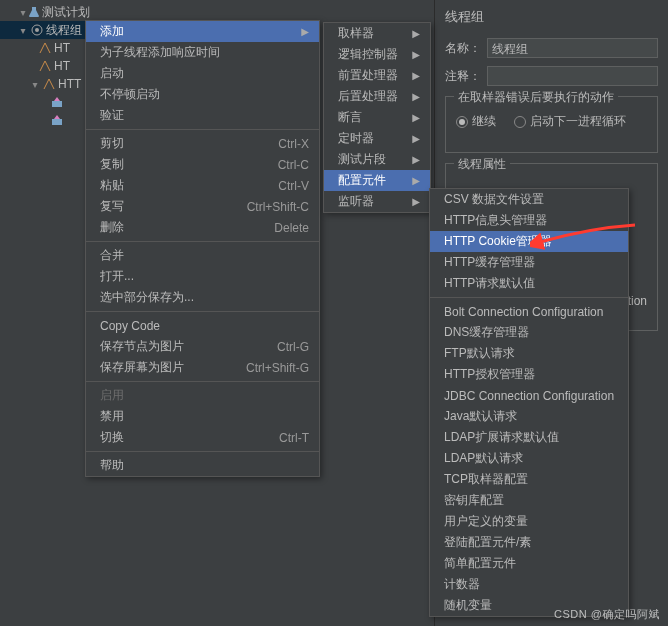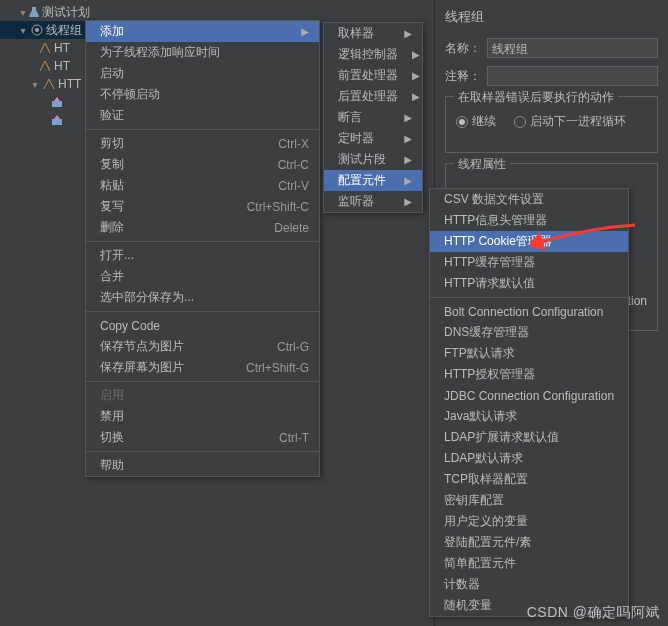--- a/index.html
+++ b/index.html
@@ -26,26 +26,26 @@
 
   .menu { position: absolute; background: #3c3f41; border: 1px solid #555; box-shadow: 2px 2px 6px rgba(0,0,0,0.4); }
   .menu .mi { display: flex; align-items: center; justify-content: space-between; padding: 3px 10px 3px 14px; height: 21px; color: #bbb; white-space: nowrap; }
   .menu .mi.highlight { background: #4b6eaf; color: #fff; }
   .menu .mi.disabled { color: #6e6e6e; }
   .menu .sep { height: 1px; background: #555; margin: 3px 0; }
   .mi .arrow { color: #aaa; font-size: 10px; margin-left: 14px; }
   .mi .sc { color: #999; margin-left: 30px; }
 
   .m1 { left: 85px;  top: 20px;  width: 235px; }
-  .m2 { left: 323px; top: 22px;  width: 100px; }
+  .m2 { left: 323px; top: 22px;  width: 108px; }
   .m3 { left: 429px; top: 188px; width: 200px; }
 
   .redarrow { position: absolute; left: 530px; top: 220px; pointer-events: none; }
 
-  .watermark { position: absolute; bottom: 4px; right: 8px; color: #dddddd; opacity: 0.8; font-size: 14px; letter-spacing: 0.5px; }
+  .watermark { position: absolute; bottom: 4px; right: 8px; color: #dddddd; opacity: 0.8; font-size: 11px; letter-spacing: 0.5px; }
 </style>
 </head>
 <body>
 
 <div class="tree">
   <div class="tree-row">
     <span class="caret open"></span>
     <span class="ticon">
       <svg width="12" height="12" viewBox="0 0 12 12">
           <path d="M4 1h4v3l3 6a1 1 0 0 1-1 1H2a1 1 0 0 1-1-1l3-6V1z" fill="#7aa3c7"></path>
@@ -169,24 +169,24 @@
     <div class="mi">
       <span>复写</span>
       <span class="sc">Ctrl+Shift-C</span>
     </div>
     <div class="mi">
       <span>删除</span>
       <span class="sc">Delete</span>
     </div>
     <div class="sep"></div>
     <div class="mi">
+      <span>合并</span>
+    </div>
+    <div class="mi">
       <span>打开...</span>
-    </div>
-    <div class="mi">
-      <span>合并</span>
     </div>
     <div class="mi">
       <span>选中部分保存为...</span>
     </div>
     <div class="sep"></div>
     <div class="mi">
       <span>Copy Code</span>
     </div>
     <div class="mi">
       <span>保存节点为图片</span>

